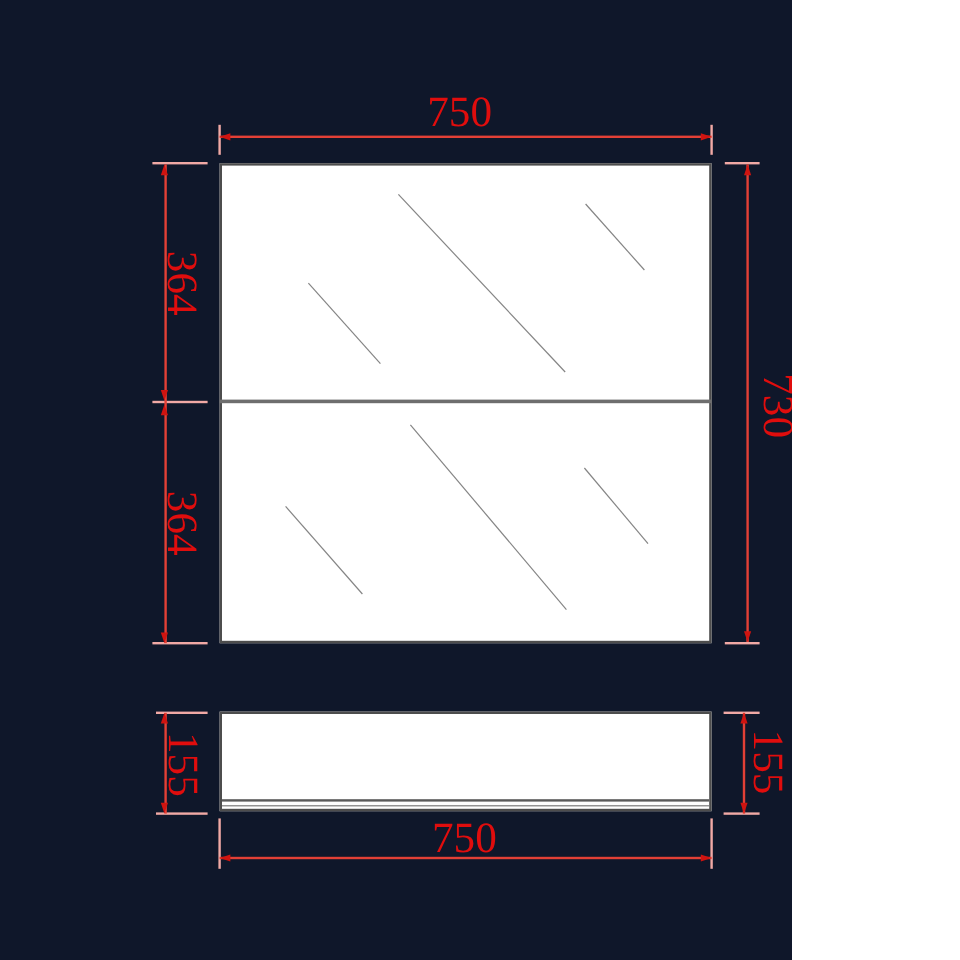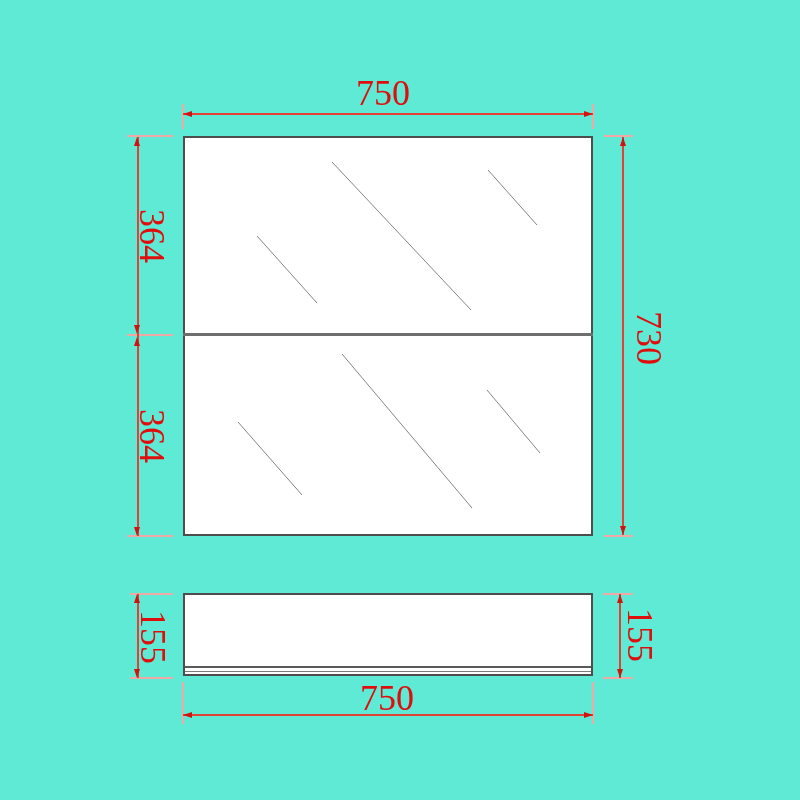--- a/index.html
+++ b/index.html
@@ -1,17 +1,17 @@
 <!DOCTYPE html>
 <html><head>
 <meta charset="utf-8">
 <style>
   html,body{margin:0;padding:0;background:#ffffff;}
   .canvas{
-    position:relative;width:800px;height:800px;background:#5eead4;
+    position:relative;width:660px;height:800px;background:#0f172a;
     font-family:"Liberation Serif", serif;overflow:hidden;
   }
   
   .fv-rect{
     position:absolute;left:183px;top:136px;width:410px;height:400px;
     border:2px solid #4d4d4d;box-sizing:border-box;background:#ffffff;
   }
   .fv-split{
     position:absolute;left:183px;top:333px;width:410px;height:3px;
     background:#6e6e6e;

